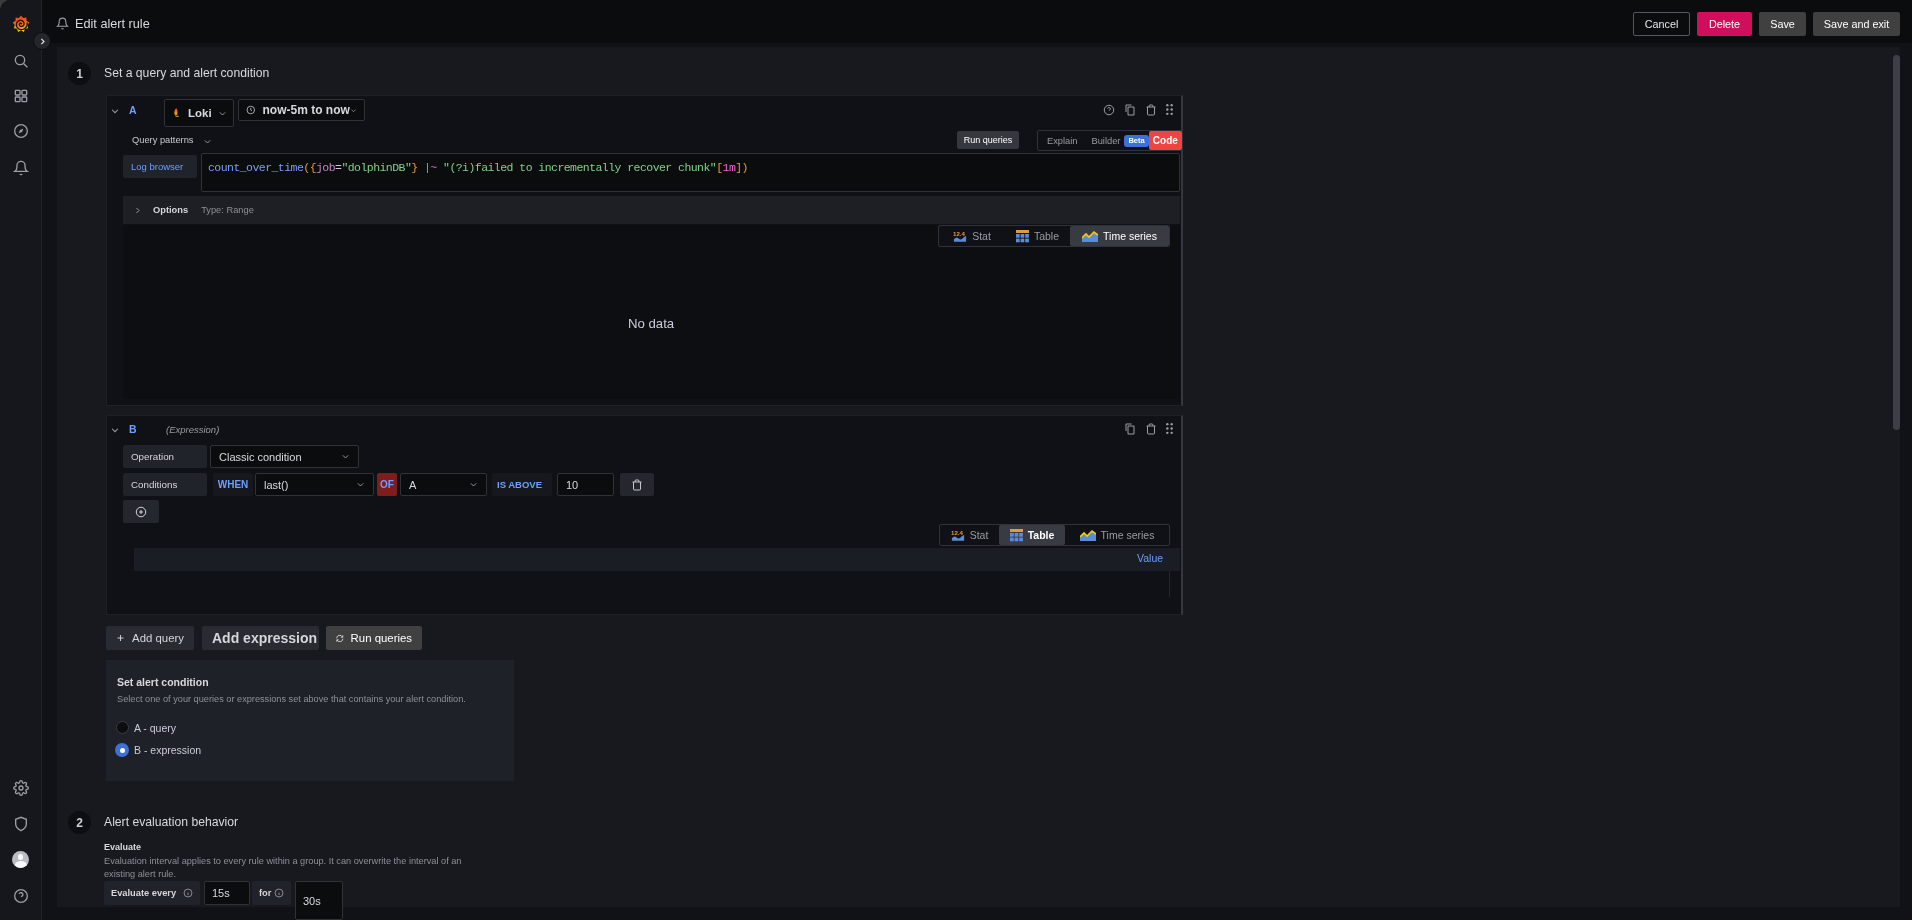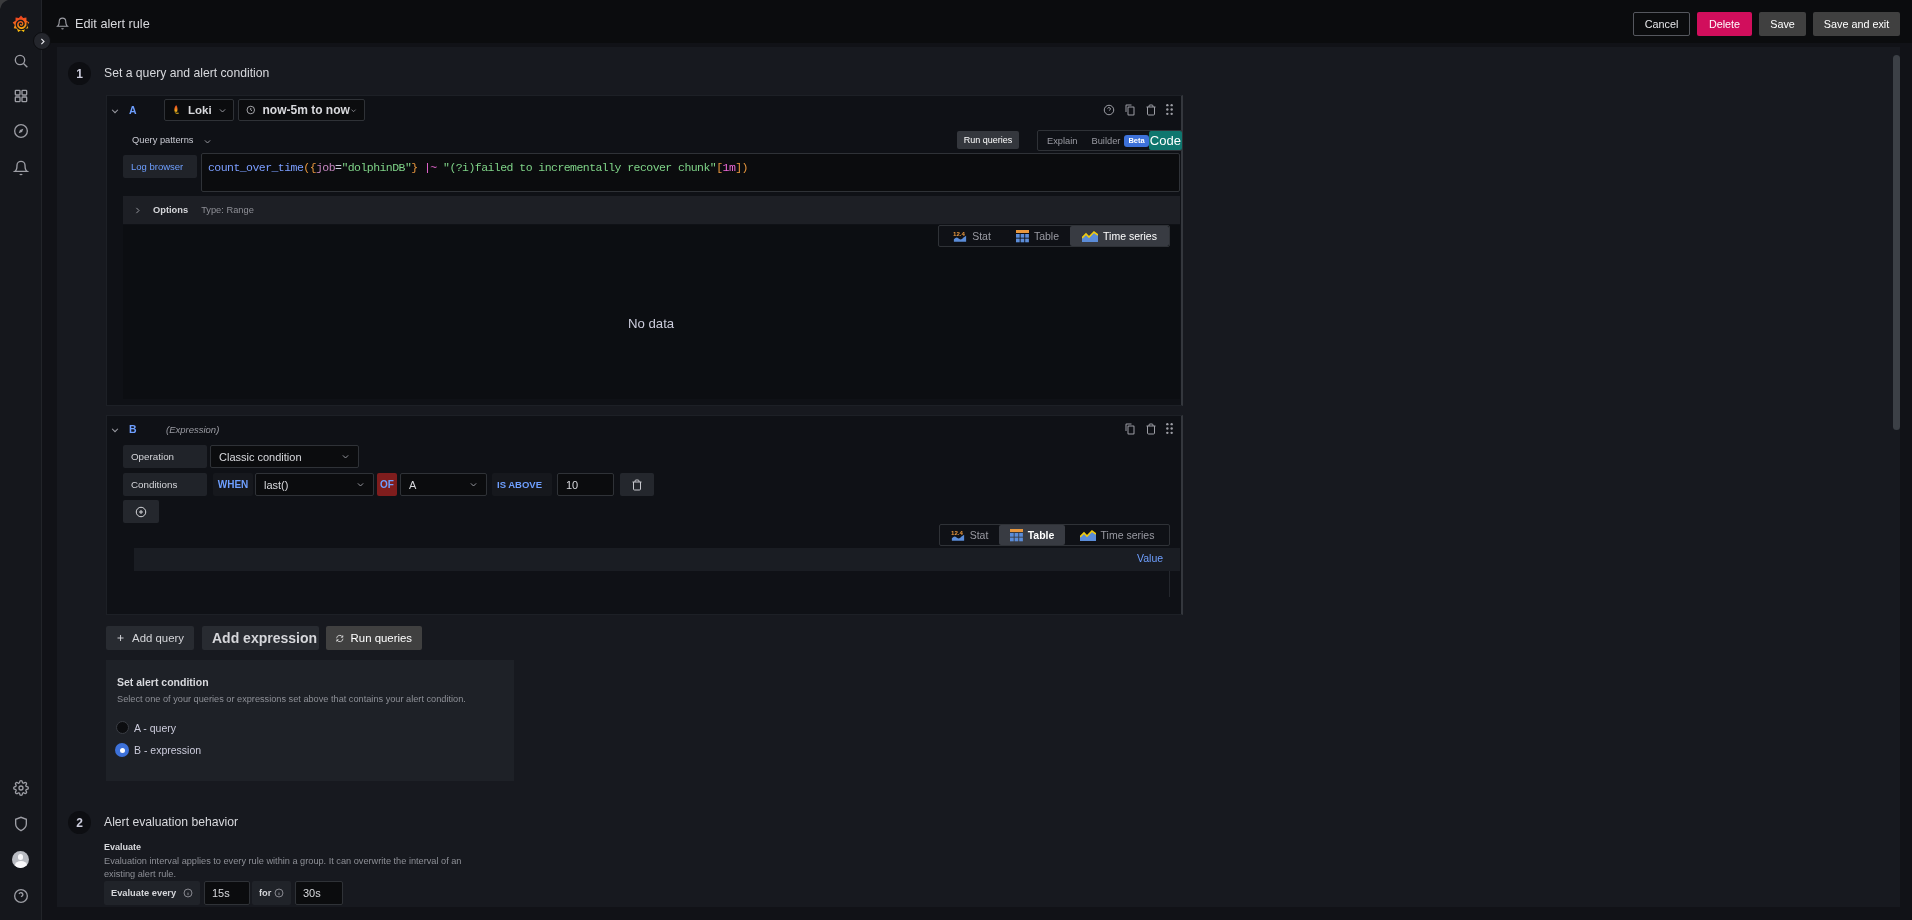--- a/index.html
+++ b/index.html
@@ -91,21 +91,21 @@
   <div id="step1">
     <div class="abs ctr" style="left:68px;top:62px;width:23px;height:23px;border-radius:50%;background:#0d0e12;color:#ccccdc;font-size:12px;font-weight:700">1</div>
     <div class="txt" style="left:104px;top:66px;font-size:12.2px;color:#d8d9dd">Set a query and alert condition</div>
   </div>
   <div id="panelA">
     <div class="abs" style="left:106px;top:95px;width:1077px;height:311px;background:#0f1116;border:1px solid #1d2026;border-right:2px solid #34373d"></div>
     <svg class="abs" style="left:110px;top:106px" width="10" height="10" viewBox="0 0 24 24" fill="none" stroke="#9d9ea5" stroke-width="2.5">
         <polyline points="5 9 12 16 19 9"></polyline>
       </svg>
     <div class="txt blue" style="left:129px;top:104px;font-size:10.5px;font-weight:700">A</div>
-    <div class="sel row" style="left:164px;top:99px;width:70px;height:22px;padding:7px 6px">
+    <div class="sel row" style="left:164px;top:99px;width:70px;height:22px;padding:13px 6px">
       <svg width="11" height="12" viewBox="0 0 12 12">
           <defs>
             <linearGradient id="lk" x1="0.5" y1="0" x2="0.5" y2="1">
               <stop offset="0" stop-color="#e8401f"></stop>
               <stop offset="0.6" stop-color="#f28021"></stop>
               <stop offset="1" stop-color="#f4c61c"></stop>
             </linearGradient>
           </defs>
           <path d="M5.6 0.6 C3.9 2.8 3.3 5 3.9 7.6 C4.8 8 5.8 8.1 6.7 7.8 C7.5 4.9 7 2.4 5.6 0.6 Z" fill="url(#lk)"></path>
           <path d="M4 8.4 C4.7 9.7 6.3 10.5 8.5 10.1 L8 8.6 C6.6 9.1 5.2 9 4 8.4 Z" fill="#e9b41c"></path>
@@ -148,21 +148,21 @@
       </svg>
     <div class="txt" style="left:132px;top:135px;font-size:9.3px;color:#c9cad2">Query patterns</div>
     <svg class="abs" style="left:203px;top:137px" width="9" height="9" viewBox="0 0 24 24" fill="none" stroke="#9d9ea5" stroke-width="2.5">
         <polyline points="5 9 12 16 19 9"></polyline>
       </svg>
     <div class="abs ctr" style="left:957px;top:131px;width:62px;height:18px;background:#34373d;border-radius:2px;color:#fff;font-size:9px;font-weight:500">Run queries</div>
     <div class="abs row" style="left:1037px;top:130px;width:146px;height:21px;border:1px solid #2f3237;border-radius:2px">
       <span style="font-size:9.3px;color:#9a9ba3;margin-left:9px">Explain</span>
       <span style="font-size:9.3px;color:#9a9ba3;margin-left:14px">Builder</span>
       <span class="ctr" style="background:#3d71d9;color:#fff;font-size:7.5px;font-weight:700;border-radius:3px;height:12px;padding:0 4px;margin-left:4px">Beta</span>
-      <span class="ctr" style="background:#0f766e;color:#fff;font-size:13px;font-weight:400;border-radius:2px;height:100%;margin-left:auto;width:37px">Code</span>
+      <span class="ctr" style="background:#ef4444;color:#fff;font-size:10px;font-weight:700;border-radius:2px;height:100%;margin-left:auto;width:37px">Code</span>
     </div>
     <div class="chip row" style="left:123px;top:155px;width:74px;height:23px;padding:0 8px">
       <span class="blue" style="font-size:9.5px;font-weight:500">Log browser</span>
       <svg style="margin-left:5px" width="9" height="9" viewBox="0 0 24 24" fill="none" stroke="#6e9fff" stroke-width="3">
           <polyline points="9 5 16 12 9 19"></polyline>
         </svg>
     </div>
     <div class="sel" style="left:201px;top:153px;width:979px;height:39px"></div>
     <div class="txt" style="left:208px;top:161px;font-family:'Liberation Mono',monospace;font-size:11.5px;letter-spacing:-0.55px;color:#ccccdc"><span style="color:#7b9eff">count_over_time</span><span style="color:#e8973d">({</span><span style="color:#c586c0">job</span><span style="color:#ccccdc">=</span><span style="color:#7fd488">"dolphinDB"</span><span style="color:#e8973d">}</span> <span style="color:#f06ad8">|~</span> <span style="color:#7fd488">"(?i)failed to incrementally recover chunk"</span><span style="color:#e8973d">[</span><span style="color:#f06ad8">1m</span><span style="color:#e8973d">])</span></div>
     <div class="abs row" style="left:123px;top:196px;width:1057px;height:28px;background:#1d1f25">
@@ -347,17 +347,17 @@
         <span style="font-size:11px;color:#d8d9dd">15s</span>
       </div>
     <div class="chip row" style="left:252px;top:881px;width:39px;height:24px;padding:0 7px">
       <span style="font-size:9.3px;font-weight:700;color:#d5d6da">for</span>
       <svg style="margin-left:auto" width="10" height="10" viewBox="0 0 24 24" fill="none" stroke="#9d9ea5" stroke-width="2">
           <circle cx="12" cy="12" r="9.5"></circle>
           <line x1="12" y1="11" x2="12" y2="17"></line>
           <line x1="12" y1="7" x2="12" y2="7.01"></line>
         </svg>
     </div>
-    <div class="sel row" style="left:295px;top:881px;width:48px;height:24px;padding:0 7px">
+    <div class="sel row" style="left:295px;top:881px;width:48px;height:39px;padding:0 7px">
         <span style="font-size:11px;color:#d8d9dd">30s</span>
       </div>
   </div>
 </div>
 
 </body></html>

